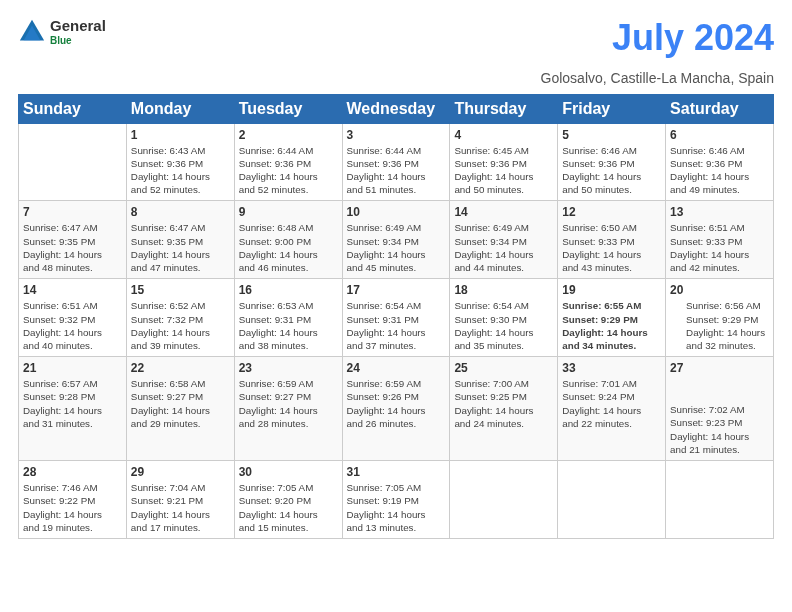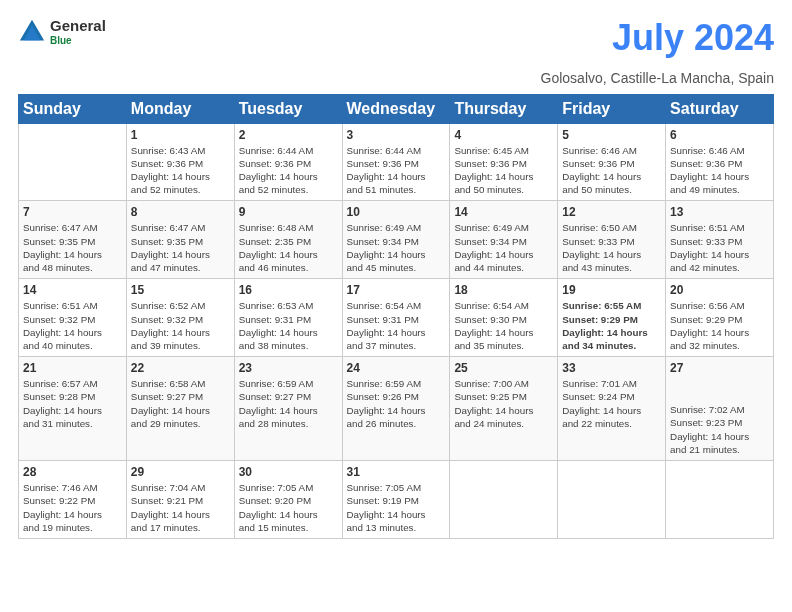--- a/index.html
+++ b/index.html
@@ -191,21 +191,21 @@
           <td>
             <span class="day-number">8</span>
             <div class="day-info" style="white-space: pre-line;">Sunrise: 6:47 AM
 Sunset: 9:35 PM
 Daylight: 14 hours
 and 47 minutes.</div>
           </td>
           <td>
             <span class="day-number">9</span>
             <div class="day-info" style="white-space: pre-line;">Sunrise: 6:48 AM
-Sunset: 2:35 PM
+Sunset: 9:00 PM
 Daylight: 14 hours
 and 46 minutes.</div>
           </td>
           <td>
             <span class="day-number">10</span>
             <div class="day-info" style="white-space: pre-line;">Sunrise: 6:49 AM
 Sunset: 9:34 PM
 Daylight: 14 hours
 and 45 minutes.</div>
           </td>
@@ -235,21 +235,21 @@
           <td>
             <span class="day-number">14</span>
             <div class="day-info" style="white-space: pre-line;">Sunrise: 6:51 AM
 Sunset: 9:32 PM
 Daylight: 14 hours
 and 40 minutes.</div>
           </td>
           <td>
             <span class="day-number">15</span>
             <div class="day-info" style="white-space: pre-line;">Sunrise: 6:52 AM
-Sunset: 9:32 PM
+Sunset: 7:32 PM
 Daylight: 14 hours
 and 39 minutes.</div>
           </td>
           <td>
             <span class="day-number">16</span>
             <div class="day-info" style="white-space: pre-line;">Sunrise: 6:53 AM
 Sunset: 9:31 PM
 Daylight: 14 hours
 and 38 minutes.</div>
           </td>
@@ -269,21 +269,21 @@
           </td>
           <td>
             <span class="day-number">19</span>
             <div class="day-info" style="white-space: pre-line; font-weight: bold;">Sunrise: 6:55 AM
 Sunset: 9:29 PM
 Daylight: 14 hours
 and 34 minutes.</div>
           </td>
           <td>
             <span class="day-number">20</span>
-            <div class="day-info" style="white-space: pre-line;">Sunrise: 6:56 AM
+            <div class="day-info" style="white-space: pre-line; margin-left: 16px;">Sunrise: 6:56 AM
 Sunset: 9:29 PM
 Daylight: 14 hours
 and 32 minutes.</div>
           </td>
         </tr>
         <tr>
           <td>
             <span class="day-number">21</span>
             <div class="day-info" style="white-space: pre-line;">Sunrise: 6:57 AM
 Sunset: 9:28 PM

